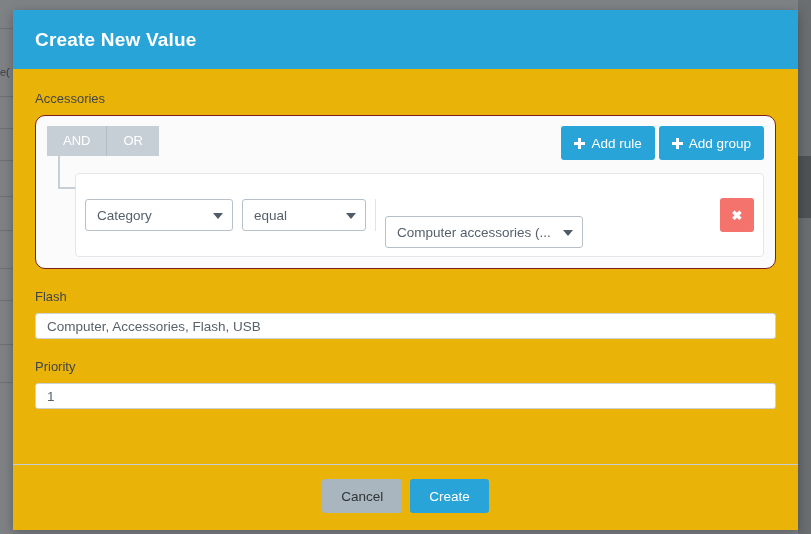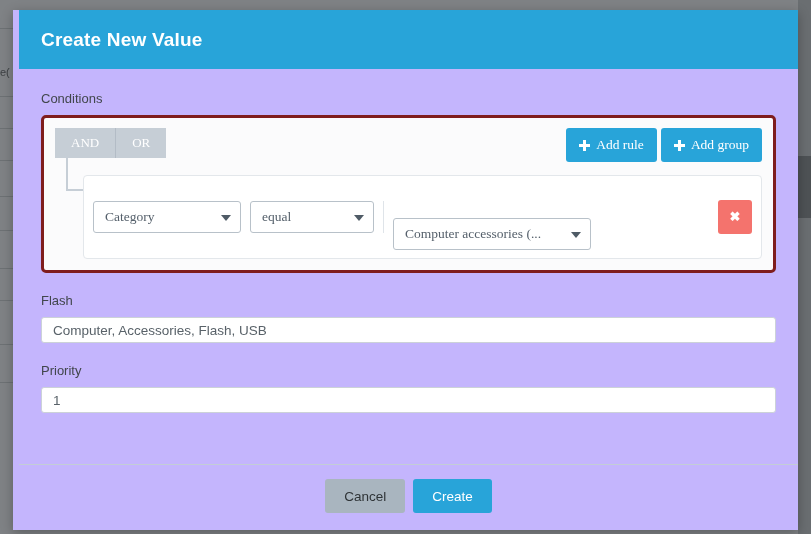--- a/index.html
+++ b/index.html
@@ -33,23 +33,23 @@
   #backdrop .bg-scroll-thumb {
     position: absolute; right: 0; width: 13px;
     background: #4e5255;
   }
 
   
   #modal {
     position: absolute;
     left: 13px; top: 10px;
     width: 785px; height: 520px;
-    background: #c4b5fd;
+    background: #eab308;
     box-shadow: 0 3px 11px rgba(0,0,0,.28);
-    display: flex; flex-direction: column; padding-left: 6px;
+    display: flex; flex-direction: column;
   }
 
   .modal-header {
     height: 59px; flex: 0 0 59px;
     background: #28a4d9;
     display: flex; align-items: center;
     padding: 0 22px;
   }
   .modal-title {
     color: #ffffff;
@@ -65,26 +65,25 @@
   }
 
   .field-label {
     font-size: 13px;
     color: #41464c;
     margin-bottom: 9px;
   }
 
   
   .qb {
-    border: 3px solid #7f1d1d;
-    border-radius: 5px;
+    border: 1px solid #7f1d1d;
+    border-radius: 10px;
     background: #fbfbfc;
     padding: 10px 11px 11px 11px;
     position: relative;
-    font-family: Liberation Serif, serif;
   }
   .qb-header {
     display: flex; align-items: flex-start;
     justify-content: space-between;
     position: relative;
     z-index: 2;
   }
   .btn-group { display: flex; }
   .btn-andor {
     background: #c6ced6;
@@ -247,21 +246,21 @@
 </div>
 
 <div id="modal">
 
   <div class="modal-header">
     <div class="modal-title">Create New Value</div>
   </div>
 
   <div class="modal-body">
 
-    <div class="field-label">Conditions</div>
+    <div class="field-label">Accessories</div>
 
     <div class="qb">
       <div class="qb-connector"></div>
 
       <div class="qb-header">
         <div class="btn-group">
           <button class="btn-andor">AND</button>
           <button class="btn-andor">OR</button>
         </div>
         <div class="qb-actions">

